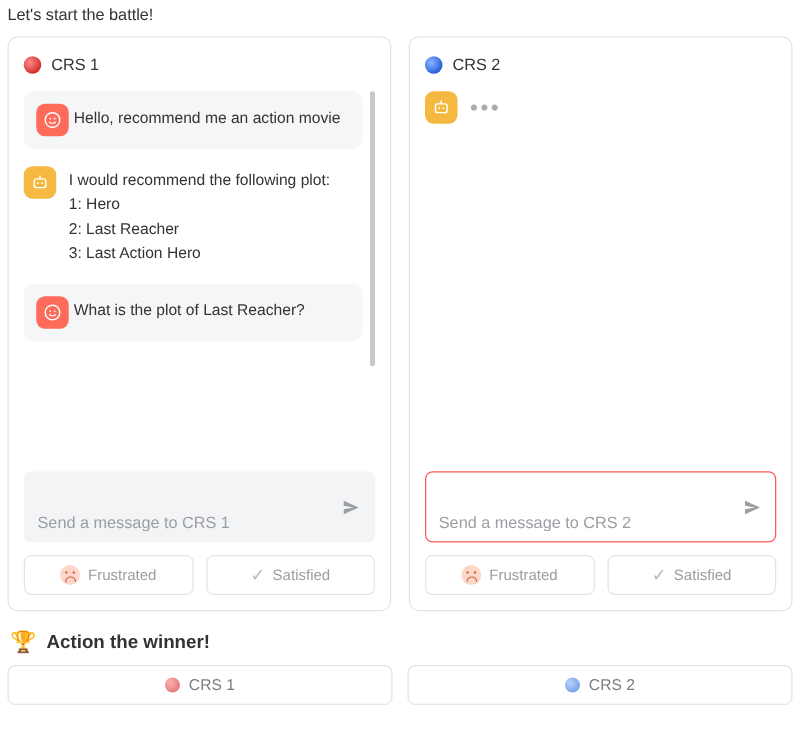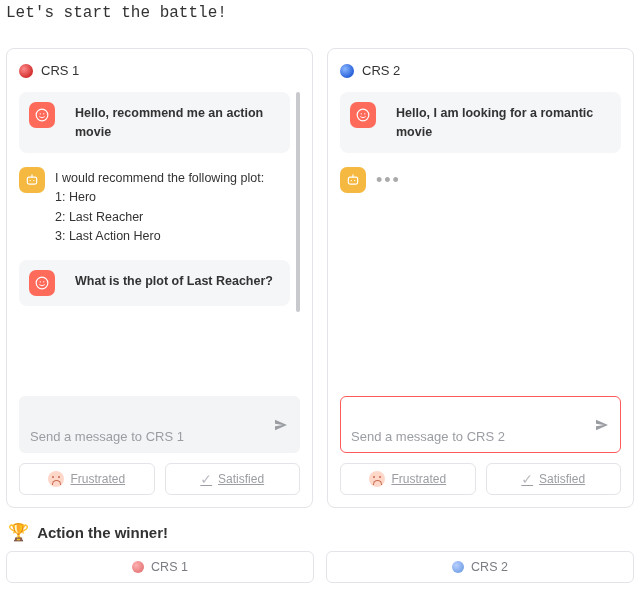--- a/index.html
+++ b/index.html
@@ -4,21 +4,21 @@
 <style>
   * { box-sizing: border-box; margin: 0; padding: 0; }
   body {
     font-family: -apple-system, BlinkMacSystemFont, "Segoe UI", Arial, sans-serif;
     font-size: 13px;
     color: #333;
     background: #fff;
     width: 640px;
     padding: 4px 6px;
   }
-  .header-text { margin-bottom: 26px; font-size: 16px; font-family: Liberation Mono, monospace; }
+  .header-text { margin-bottom: 10px; font-size: 13px; }
   .panels {
     display: flex;
     gap: 14px;
   }
   .panel {
     flex: 1;
     border: 1px solid #e2e4e8;
     border-radius: 8px;
     padding: 14px 12px 12px 12px;
     display: flex;
@@ -73,24 +73,23 @@
   .msg {
     display: flex;
     gap: 10px;
     align-items: flex-start;
   }
   .msg-bubble-bg {
     background: #f5f6f8;
     border-radius: 8px;
     padding: 10px 10px;
     display: flex;
-    gap: 20px;
+    gap: 4px;
     align-items: flex-start;
     width: 100%;
-    font-weight: bold;
   }
   .avatar {
     width: 26px; height: 26px;
     border-radius: 7px;
     flex-shrink: 0;
     display: flex;
     align-items: center;
     justify-content: center;
   }
   .avatar-user { background: #ff6b5b; }
@@ -144,21 +143,20 @@
     border-radius: 6px;
     background: #fff;
     padding: 7px 4px;
     font-size: 12px;
     color: #9a9da2;
     display: flex;
     align-items: center;
     justify-content: center;
     gap: 6px;
     cursor: pointer;
-    text-decoration: underline;
   }
   .face-icon {
     width: 16px; height: 16px;
     border-radius: 50%;
     background: #ffd7c9;
     position: relative;
     display: inline-block;
   }
   .face-icon::before, .face-icon::after {
     content: '';
@@ -291,31 +289,20 @@
   </div>
 
   <div class="panel">
     <div class="panel-header">
       <span class="dot dot-blue"></span>
       <span>CRS 2</span>
     </div>
 
     <div class="chat-scroll">
       <div class="chat-col">
-        <div class="msg-bubble-bg">
-          <div class="avatar avatar-user">
-            <svg width="14" height="14" viewBox="0 0 24 24" fill="none">
-                <circle cx="12" cy="12" r="10" stroke="#fff" stroke-width="2"></circle>
-                <circle cx="9" cy="10" r="1.2" fill="#fff"></circle>
-                <circle cx="15" cy="10" r="1.2" fill="#fff"></circle>
-                <path d="M8 15c1.3 1 2.7 1.5 4 1.5s2.7-.5 4-1.5" stroke="#fff" stroke-width="1.6" stroke-linecap="round"></path>
-              </svg>
-          </div>
-          <div class="msg-text">Hello, I am looking for a romantic movie</div>
-        </div>
 
         <div class="msg">
           <div class="avatar avatar-bot">
             <svg width="14" height="14" viewBox="0 0 24 24" fill="none">
                 <rect x="4" y="7" width="16" height="12" rx="3" stroke="#fff" stroke-width="2"></rect>
                 <circle cx="9" cy="13" r="1.2" fill="#fff"></circle>
                 <circle cx="15" cy="13" r="1.2" fill="#fff"></circle>
                 <path d="M12 3v4" stroke="#fff" stroke-width="2" stroke-linecap="round"></path>
               </svg>
           </div>

